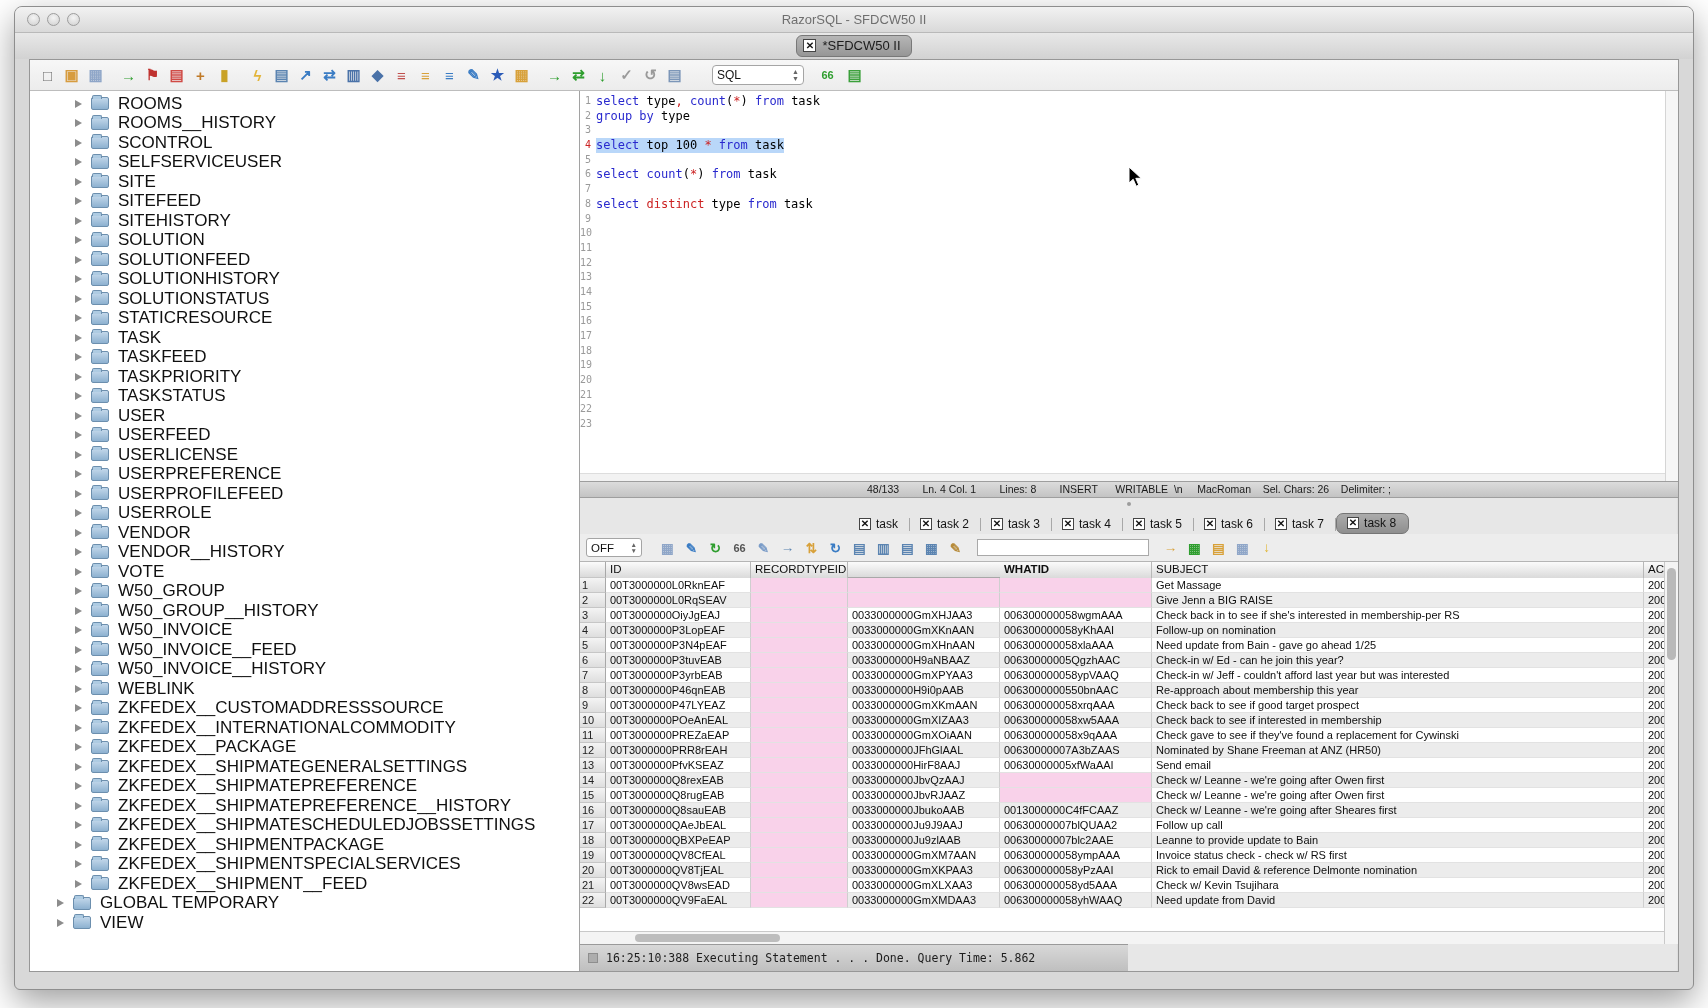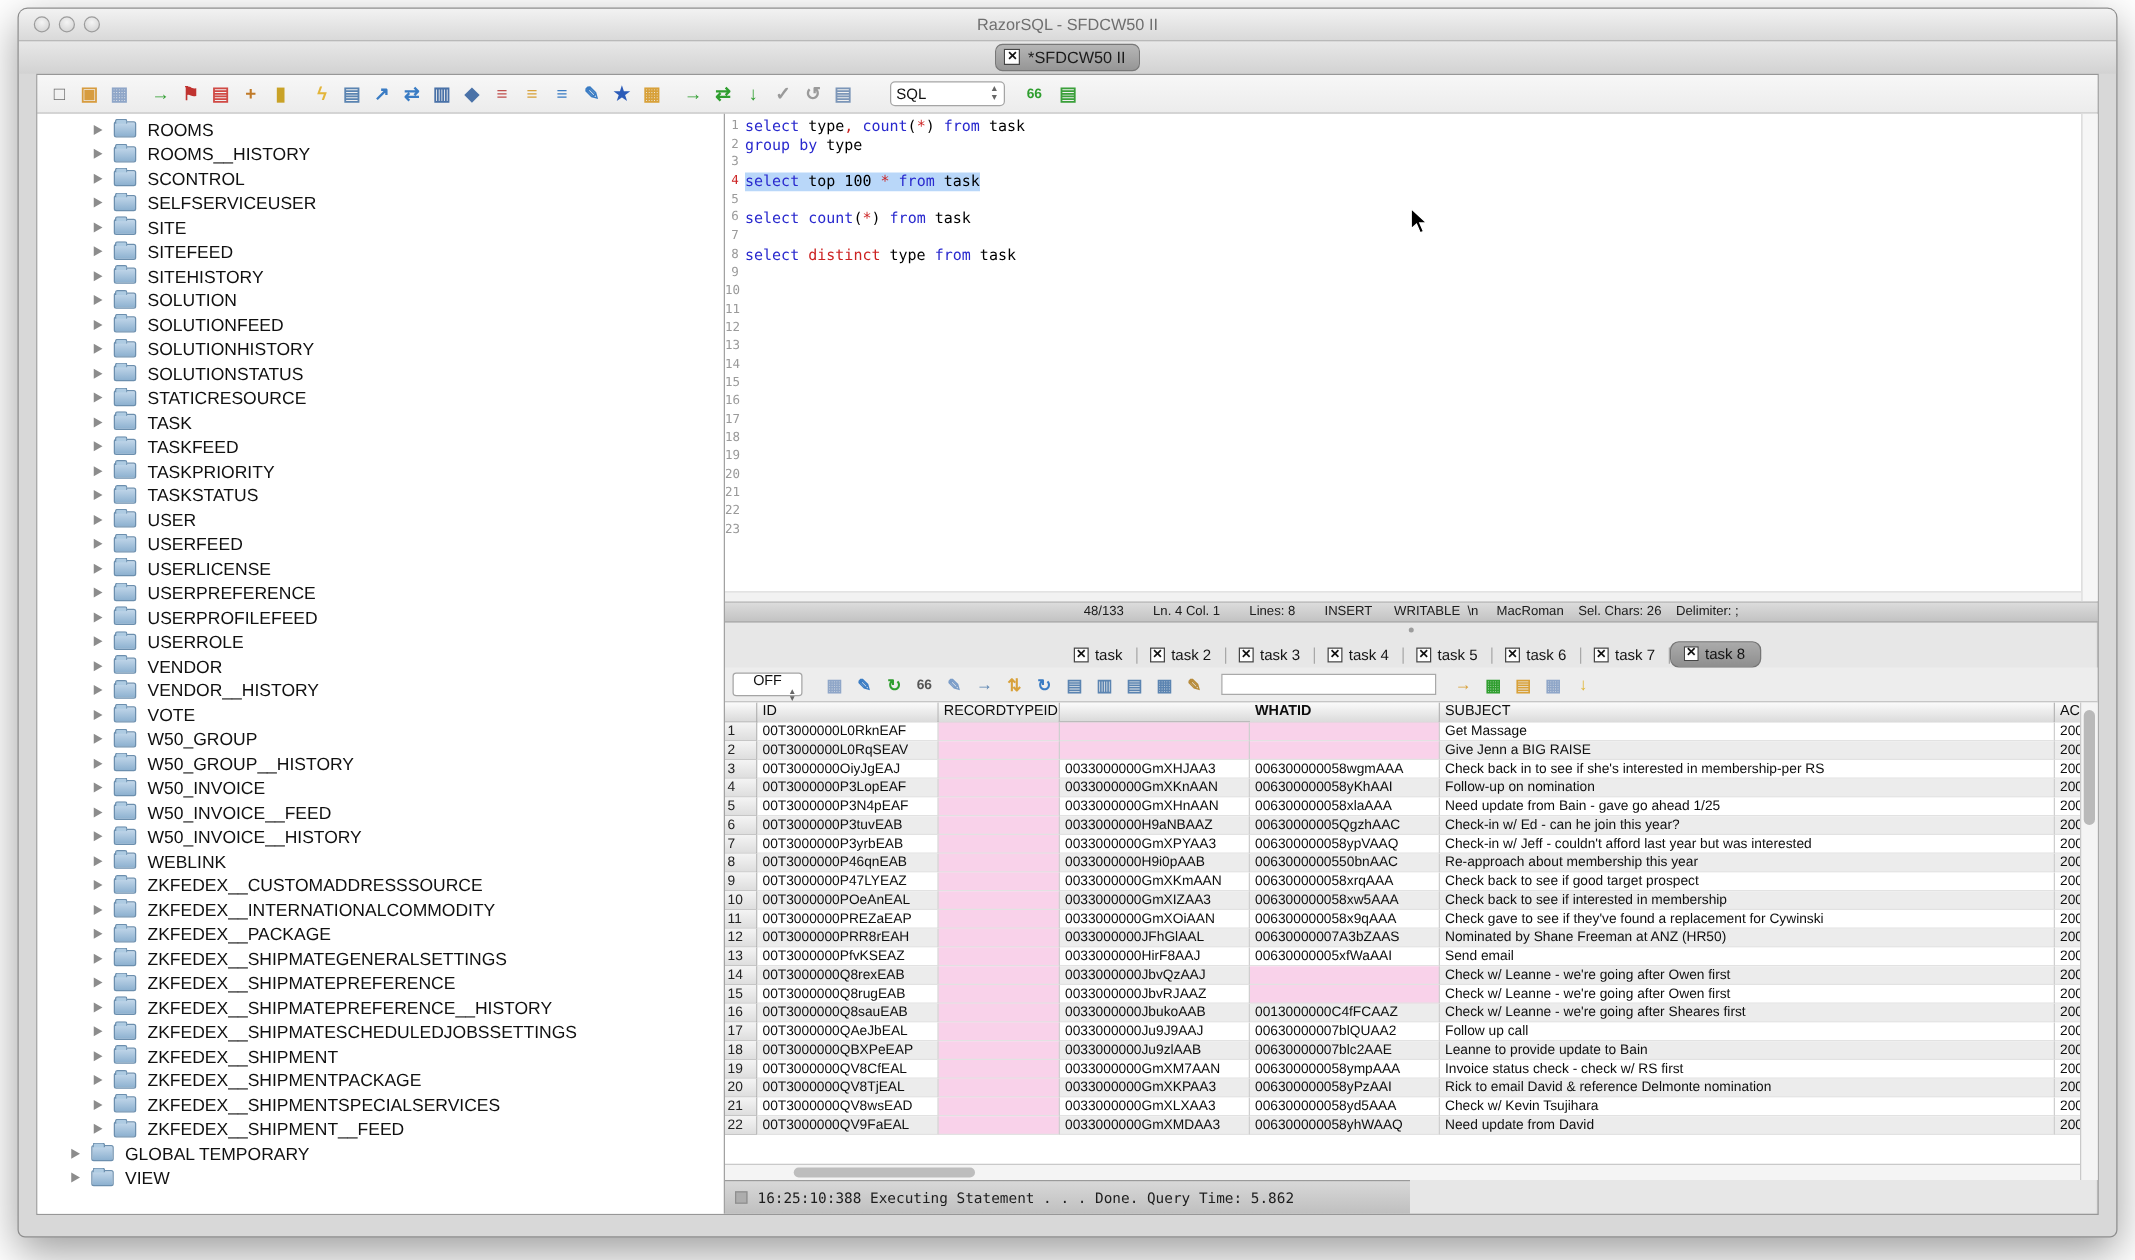--- a/index.html
+++ b/index.html
@@ -33,21 +33,21 @@
   .tgroup { display:flex; align-items:center; gap:5px; margin-right:14px; }
   .ic { width:19px; height:19px; display:inline-flex; align-items:center; justify-content:center;
     font-size:15px; font-weight:bold; cursor:default; }
   .mode-select { display:flex; align-items:center; width:92px; height:20px; background:#FFF;
     border:1px solid #A5A5A5; border-radius:4px; padding:0 4px; font-size:12px; color:#111; margin:0 10px; }
   .mode-select .stepper { margin-left:auto; display:flex; flex-direction:column; gap:1px; color:#666; font-size:7px; line-height:6px; }
 
   
   .content { flex:1; display:flex; min-height:0; }
   .sidebar { width:550px; background:#FFF; border-right:1px solid #A2A2A2; overflow:hidden; padding-top:3px; }
-  .tree-item { height:19.5px; display:flex; align-items:center; font-size:14px; color:#101010; }
+  .tree-item { height:19.5px; display:flex; align-items:center; font-size:17px; color:#101010; }
   .tree-item.lvl2 { padding-left:45px; }
   .tree-item.lvl1 { padding-left:27px; }
   .tri { width:0; height:0; border-left:7px solid #8C8C8C; border-top:4.5px solid transparent;
     border-bottom:4.5px solid transparent; margin-right:9px; }
   .folder { width:18px; height:13px; background:linear-gradient(#C2D7EA,#8DB1D0); border:1px solid #6C8FAE;
     border-radius:2px; position:relative; margin-right:9px; flex:none; }
   .folder::before { content:""; position:absolute; top:-3px; left:0px; width:8px; height:3px;
     background:#AECBE2; border:1px solid #6C8FAE; border-bottom:none; border-radius:2px 2px 0 0; }
 
   .rightcol { flex:1; display:flex; flex-direction:column; min-width:0; }
@@ -74,21 +74,21 @@
   .rtabs { height:24px; flex:none; display:flex; justify-content:center; align-items:flex-end; }
   .rtab { display:flex; align-items:center; gap:5px; padding:2px 12px 3px 10px; font-size:12px; color:#141414; position:relative; }
   .rtab .closebox { width:12px; height:12px; line-height:10px; }
   .rtab.sep::after { content:""; position:absolute; right:0; top:3px; bottom:3px; width:1px; background:#A8A8A8; }
   .rtab.selected { background:linear-gradient(#ABABAB,#8F8F8F); border:1px solid #757575; border-radius:7px; }
 
   
   .res-toolbar { height:27px; flex:none; display:flex; align-items:center; padding:0 6px; gap:7px;
     background:#EDEDED; }
   .limit-select { display:flex; align-items:center; width:56px; height:19px; background:#FFF; border:1px solid #A5A5A5;
-    border-radius:3px; padding:0 4px; font-size:11.5px; color:#111; margin-right:10px;flex-direction:column; }
+    border-radius:3px; padding:0 4px; font-size:11.5px; color:#111; margin-right:10px; }
   .limit-select .stepper { margin-left:auto; display:flex; flex-direction:column; gap:1px; color:#666; font-size:6.5px; line-height:5px; }
   .ric { width:17px; height:17px; display:inline-flex; align-items:center; justify-content:center; font-size:13.5px; font-weight:bold; }
   .search-input { width:172px; height:17px; background:#FFF; border:1px solid #A9A9A9; font-size:11px; padding:0 4px; margin:0 6px; }
 
   
   .table-zone { flex:1; min-height:0; position:relative; background:#FFF; border-top:1px solid #B5B5B5; display:flex; }
   .grid { flex:1; overflow:hidden; position:relative; }
   .t-head { display:flex; height:16px; background:linear-gradient(#FBFBFB,#DADADA); border-bottom:1px solid #A8A8A8; }
   .hcell { font-size:11.5px; color:#0E0E0E; padding:1px 3px 0 4px; border-right:1px solid #B8B8B8; overflow:hidden; white-space:nowrap; }
   .t-row { display:flex; height:15px; }
@@ -380,25 +380,20 @@
               <span>ZKFEDEX__SHIPMATEPREFERENCE__HISTORY</span>
             </div>
             <div class="tree-item lvl2">
               <span class="tri"></span>
               <span class="folder"></span>
               <span>ZKFEDEX__SHIPMATESCHEDULEDJOBSSETTINGS</span>
             </div>
             <div class="tree-item lvl2">
               <span class="tri"></span>
               <span class="folder"></span>
-              <span>ZKFEDEX__SHIPMENT</span>
-            </div>
-            <div class="tree-item lvl2">
-              <span class="tri"></span>
-              <span class="folder"></span>
               <span>ZKFEDEX__SHIPMENTPACKAGE</span>
             </div>
             <div class="tree-item lvl2">
               <span class="tri"></span>
               <span class="folder"></span>
               <span>ZKFEDEX__SHIPMENTSPECIALSERVICES</span>
             </div>
             <div class="tree-item lvl2">
               <span class="tri"></span>
               <span class="folder"></span>

